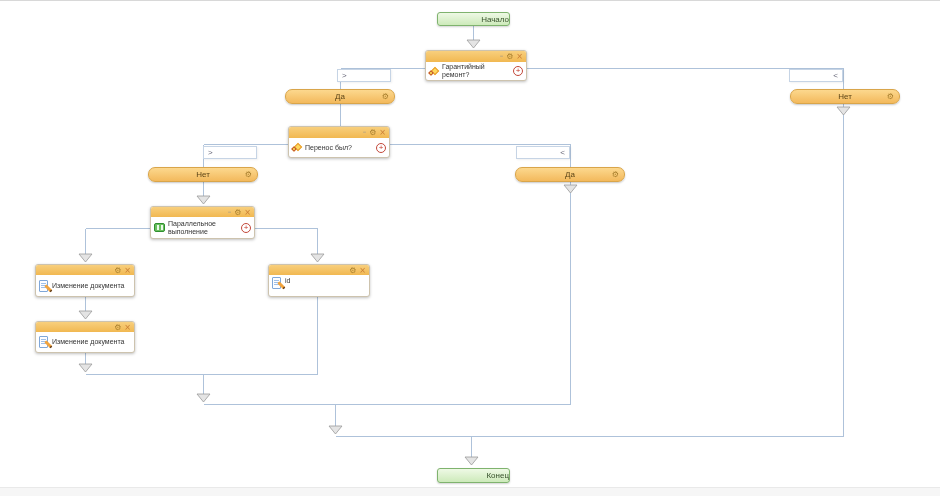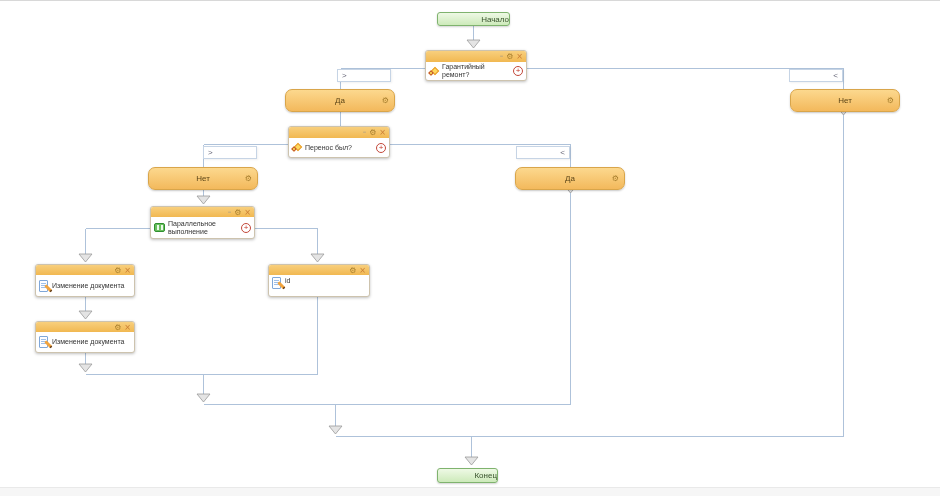--- a/index.html
+++ b/index.html
@@ -17,21 +17,21 @@
   
   .terminator {
     position: absolute; display: flex; align-items: center; justify-content: flex-end;
     background: linear-gradient(#eef9e5, #cdeaba);
     border: 1px solid #7fb36e; border-radius: 3px;
     font-size: 8px; color: #38522c; box-shadow: 0 1px 2px rgba(0,0,0,.18);
     cursor: default;
   }
   
   .bar {
-    position: absolute; height: 23px; display: flex; align-items: center; justify-content: center;
+    position: absolute; height: 15px; display: flex; align-items: center; justify-content: center;
     background: linear-gradient(#fcd88e, #f3b95c);
     border: 1px solid #d9a54a; border-radius: 7px;
     font-size: 8px; color: #5c4517; box-shadow: 0 1px 2px rgba(0,0,0,.22);
   }
   .bar-gear { position: absolute; right: 5px; top: 50%; transform: translateY(-50%); }
   .gear {
     font-family: "DejaVu Sans", sans-serif; font-size: 8px; line-height: 1;
     color: #a9802f; cursor: pointer;
   }
   
@@ -254,18 +254,18 @@
           <span class="doc-lines"></span>
           <span class="doc-pencil"></span>
         </span>
       <span>Изменение документа</span>
     </div>
   </div>
 
   <div class="terminator" style="left:437px; top:11px; width:73px; height:14px;">
     <span>Начало</span>
   </div>
-  <div class="terminator" style="left:437px; top:467px; width:61px; height:15px;">
+  <div class="terminator" style="left:437px; top:467px; width:73px; height:15px;">
     <span>Конец</span>
   </div>
 
   <div class="hscroll"></div>
 </div>
 
 </body></html>

